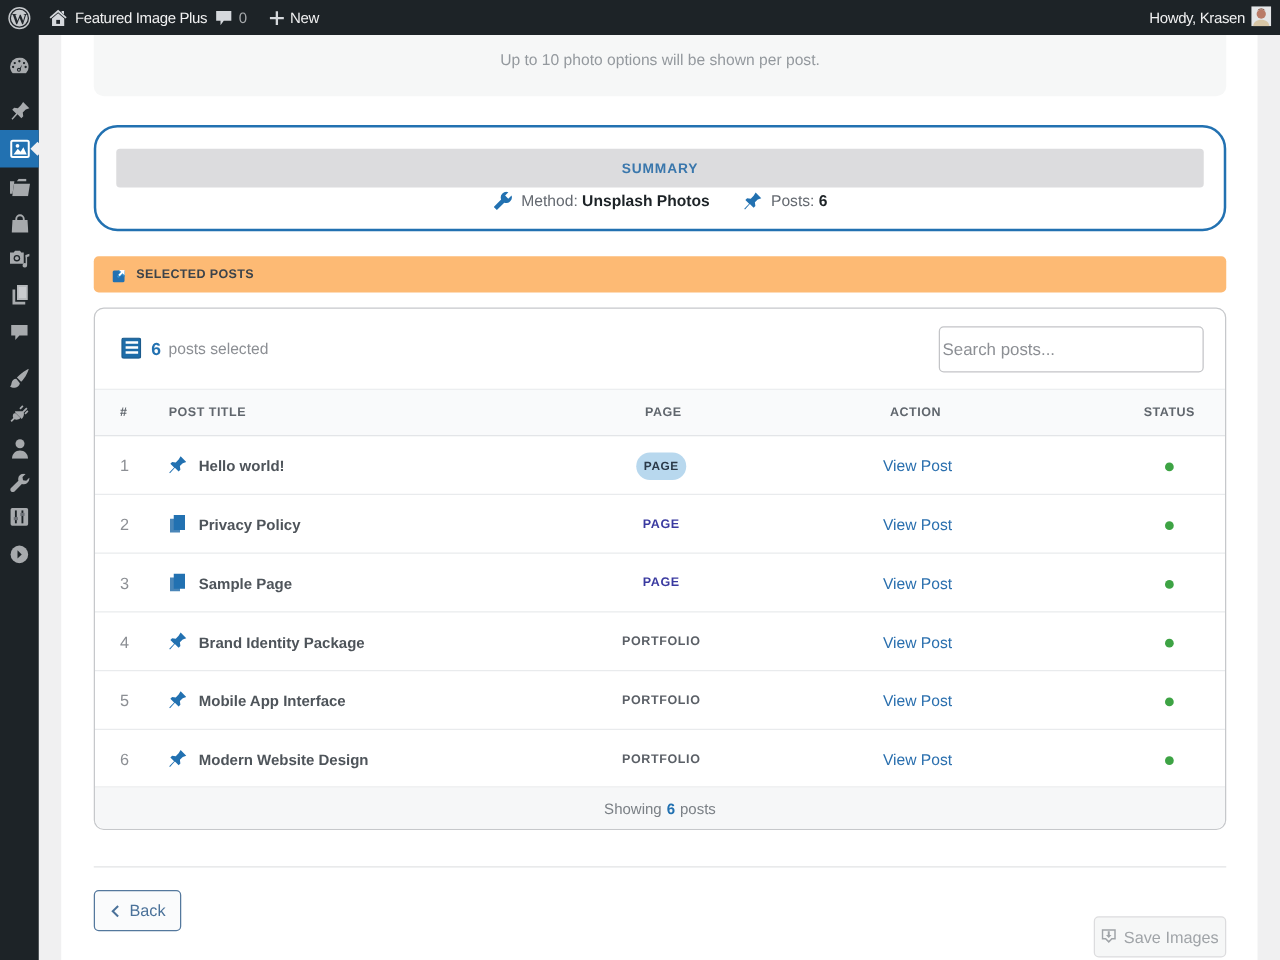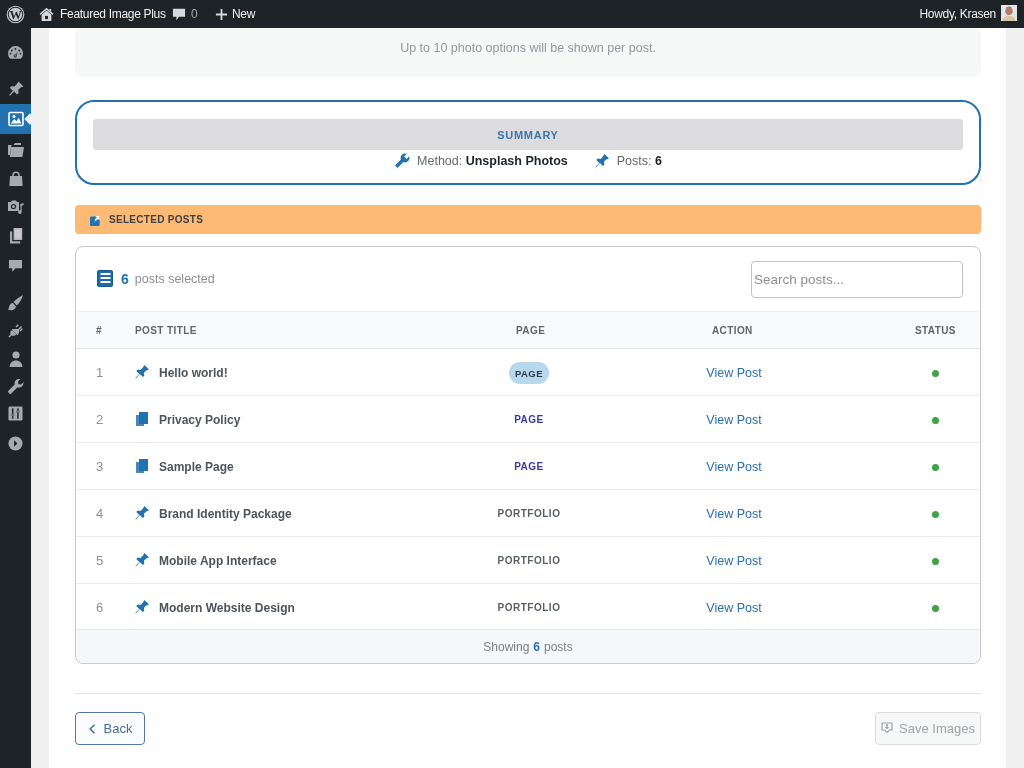--- a/index.html
+++ b/index.html
@@ -78,21 +78,21 @@
   #cardfoot { position:absolute; left:0; bottom:0; width:100%; height:34px;
     background:#f6f7f8; border-top:1px solid #e5e6e8; border-radius:0 0 8px 8px;
     display:flex; align-items:center; justify-content:center; font-size:12px;
     color:#7b8086; }
   #cardfoot b { color:#2271b1; margin:0 4px; }
   #hr { position:absolute; left:75px; top:693px; width:906px; height:1px;
     background:#e2e3e5; }
   #backbtn { position:absolute; left:75px; top:712px; width:70px; height:33px;
     border:1px solid #54789d; border-radius:4px; background:#fafbfc; color:#4a7199;
     font-size:13px; display:flex; align-items:center; justify-content:center; }
-  #savebtn { position:absolute; left:875px; top:712px; width:106px; height:33px;
+  #savebtn { position:absolute; left:875px; top:733px; width:106px; height:33px;
     background:#f6f7f7; border:1px solid #dcdcde; border-radius:4px;
     color:#a0a4a8; font-size:13px; display:flex; align-items:center;
     justify-content:center; }
 </style>
 </head>
 <body>
 <div id="page"></div>
 
 <div id="notice">Up to 10 photo options will be shown per post.</div>
 

